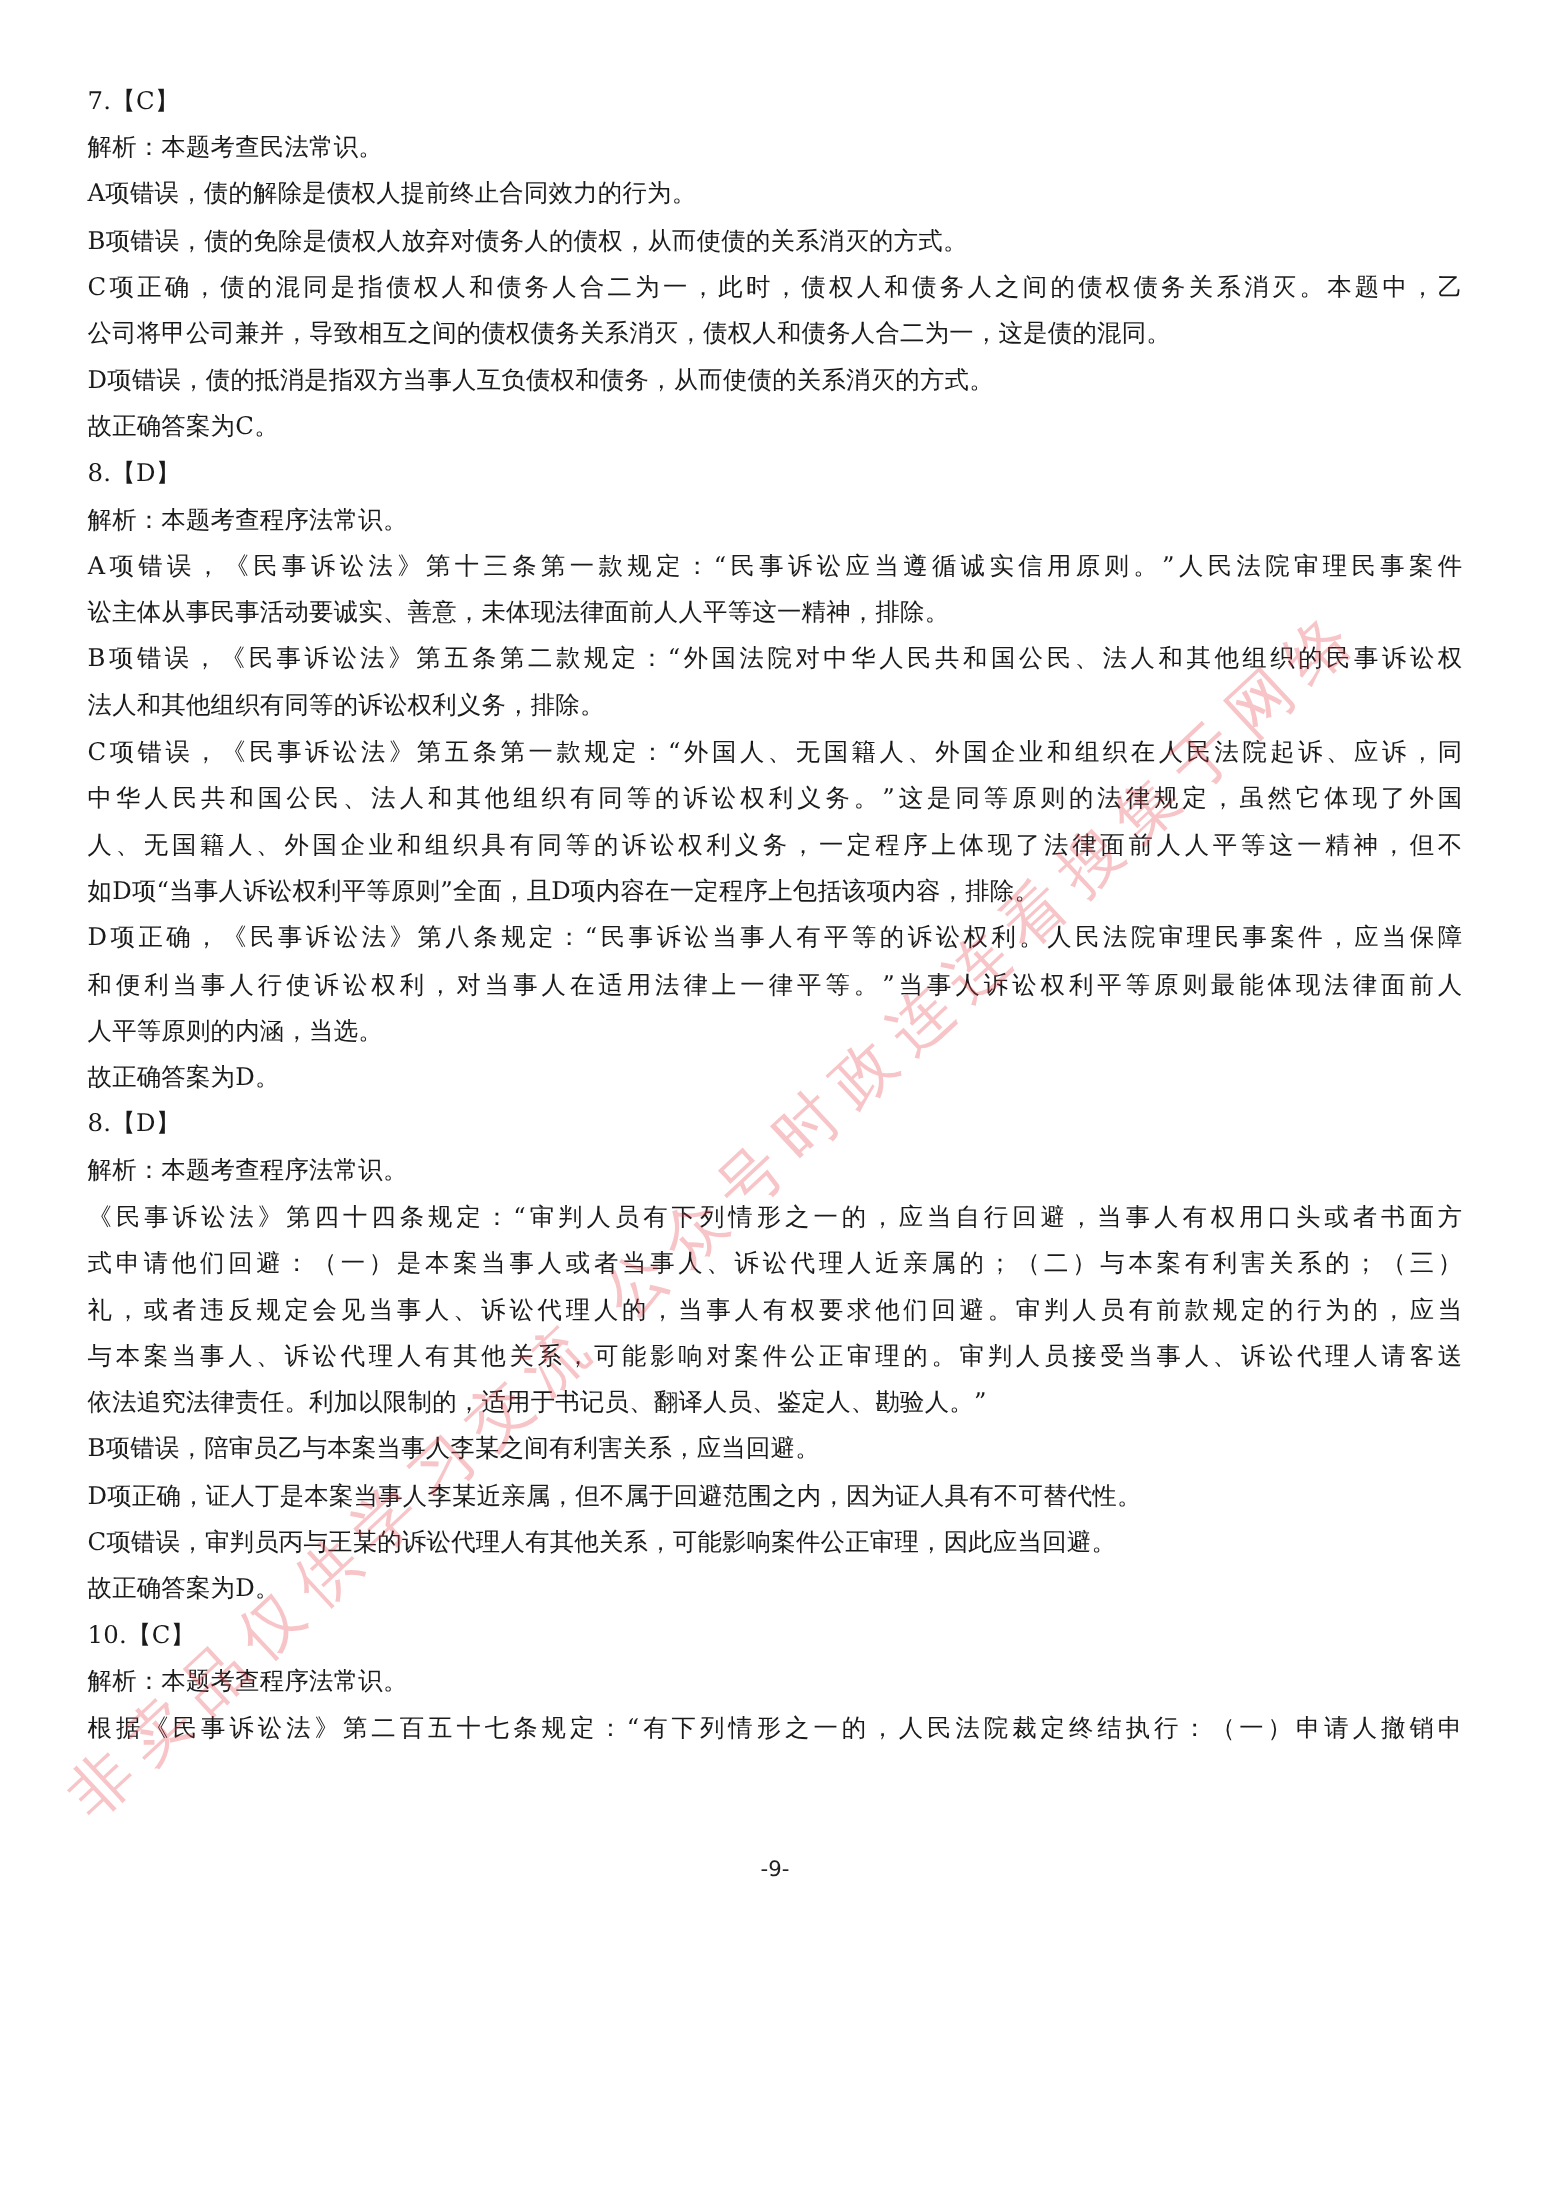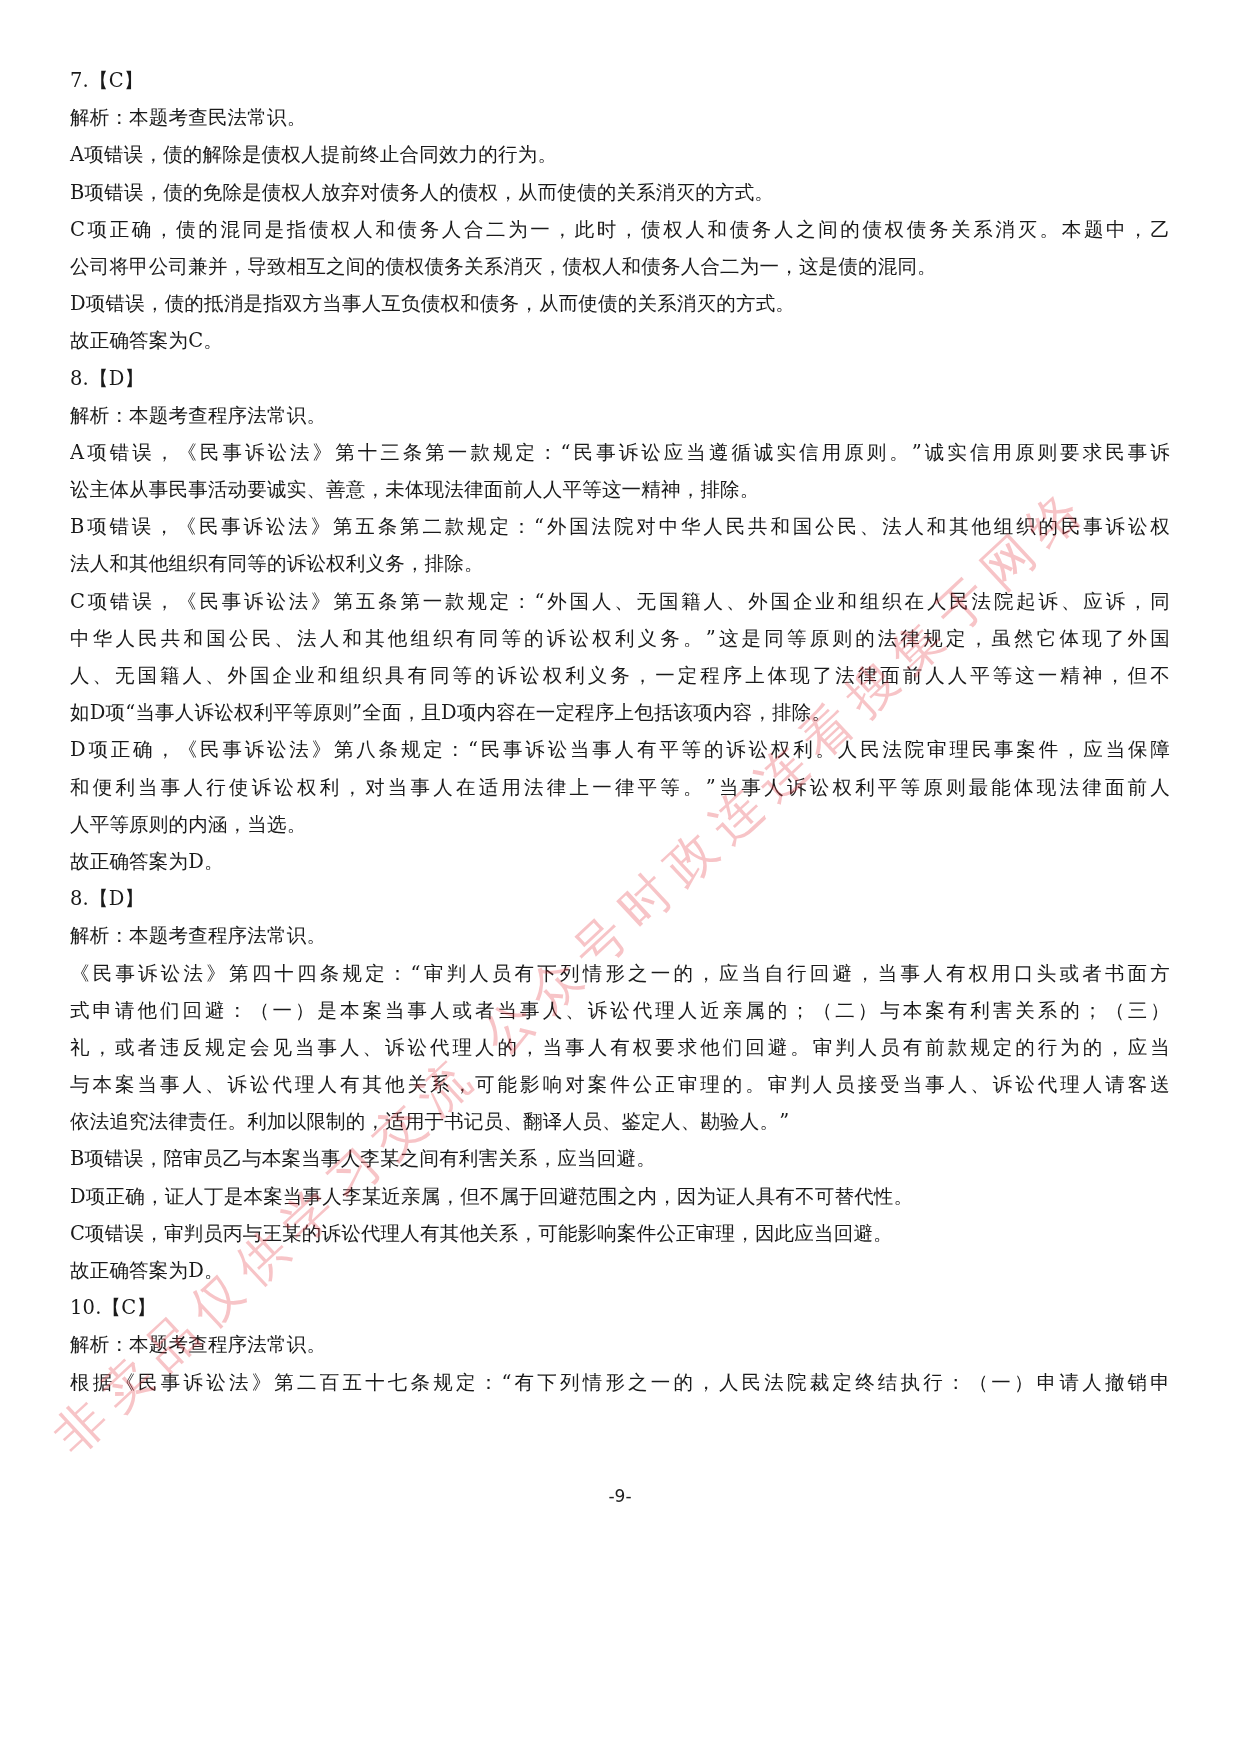--- a/index.html
+++ b/index.html
@@ -39,21 +39,21 @@
     <div class="line">7.【C】</div>
     <div class="line">解析：本题考查民法常识。</div>
     <div class="line">A项错误，债的解除是债权人提前终止合同效力的行为。</div>
     <div class="line">B项错误，债的免除是债权人放弃对债务人的债权，从而使债的关系消灭的方式。</div>
     <div class="line justify">C项正确，债的混同是指债权人和债务人合二为一，此时，债权人和债务人之间的债权债务关系消灭。本题中，乙</div>
     <div class="line">公司将甲公司兼并，导致相互之间的债权债务关系消灭，债权人和债务人合二为一，这是债的混同。</div>
     <div class="line">D项错误，债的抵消是指双方当事人互负债权和债务，从而使债的关系消灭的方式。</div>
     <div class="line">故正确答案为C。</div>
     <div class="line">8.【D】</div>
     <div class="line">解析：本题考查程序法常识。</div>
-    <div class="line justify">A项错误，《民事诉讼法》第十三条第一款规定：“民事诉讼应当遵循诚实信用原则。”诚实信用原则要求民事诉</div>
+    <div class="line justify">A项错误，《民事诉讼法》第十三条第一款规定：“民事诉讼应当遵循诚实信用原则。”人民法院审理民事案件</div>
     <div class="line">讼主体从事民事活动要诚实、善意，未体现法律面前人人平等这一精神，排除。</div>
     <div class="line justify">B项错误，《民事诉讼法》第五条第二款规定：“外国法院对中华人民共和国公民、法人和其他组织的民事诉讼权</div>
     <div class="line">法人和其他组织有同等的诉讼权利义务，排除。</div>
     <div class="line justify">C项错误，《民事诉讼法》第五条第一款规定：“外国人、无国籍人、外国企业和组织在人民法院起诉、应诉，同</div>
     <div class="line justify">中华人民共和国公民、法人和其他组织有同等的诉讼权利义务。”这是同等原则的法律规定，虽然它体现了外国</div>
     <div class="line justify">人、无国籍人、外国企业和组织具有同等的诉讼权利义务，一定程序上体现了法律面前人人平等这一精神，但不</div>
     <div class="line">如D项“当事人诉讼权利平等原则”全面，且D项内容在一定程序上包括该项内容，排除。</div>
     <div class="line justify">D项正确，《民事诉讼法》第八条规定：“民事诉讼当事人有平等的诉讼权利。人民法院审理民事案件，应当保障</div>
     <div class="line justify">和便利当事人行使诉讼权利，对当事人在适用法律上一律平等。”当事人诉讼权利平等原则最能体现法律面前人</div>
     <div class="line">人平等原则的内涵，当选。</div>

